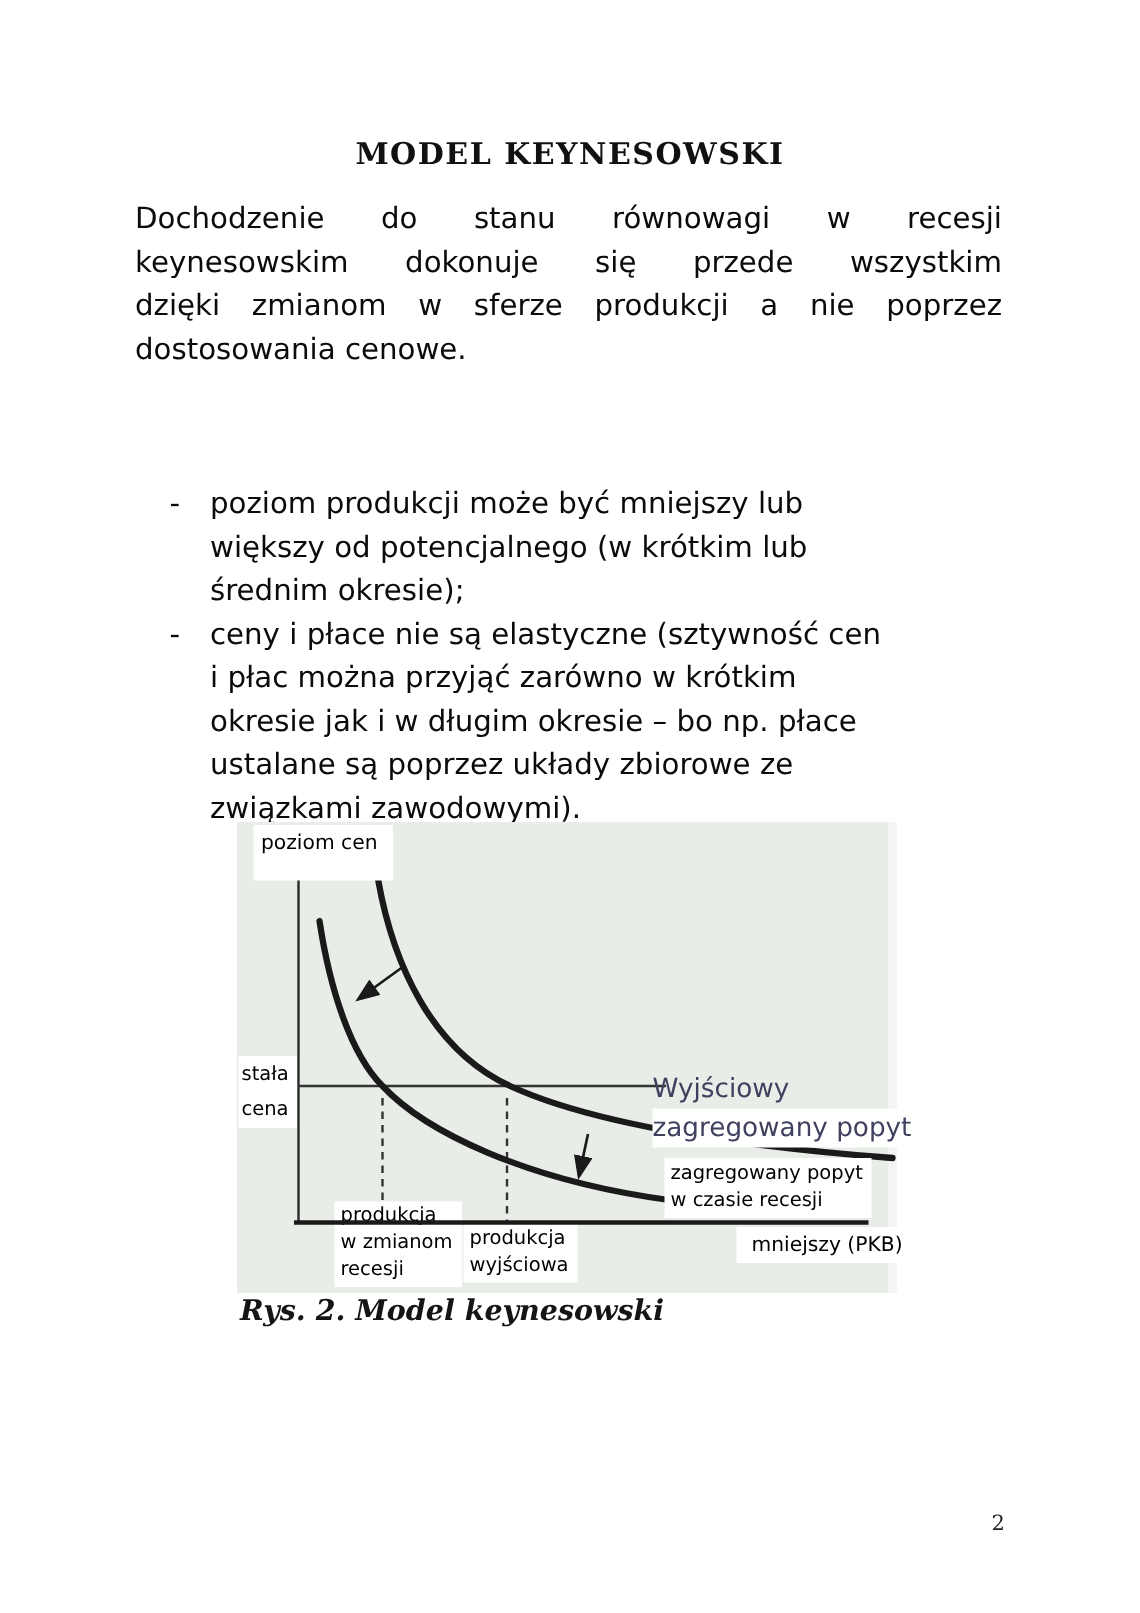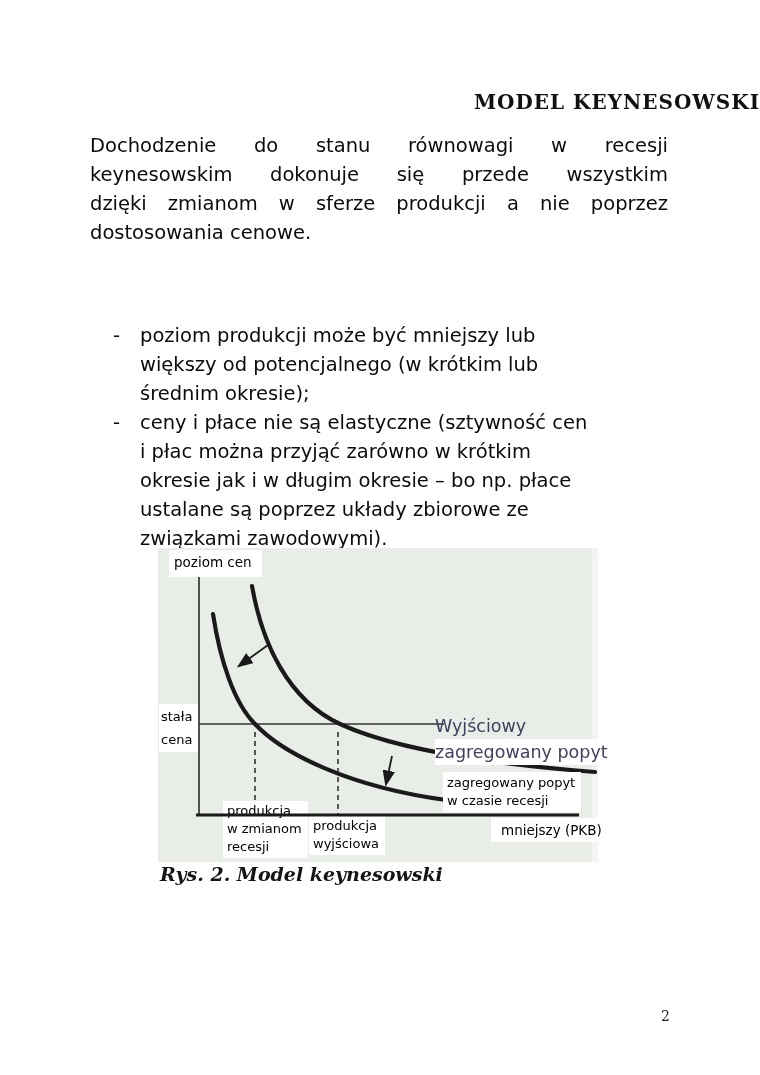--- a/index.html
+++ b/index.html
@@ -4,21 +4,21 @@
 <style>
   * { margin:0; padding:0; box-sizing:border-box; }
   html,body { background:#ffffff; }
   .page {
     position:relative; width:760px; height:1075px;
     background:#ffffff; overflow:hidden;
     font-family:"DejaVu Sans", sans-serif; color:#0b0b0b;
   }
   .doc-title {
     position:absolute; top:90px; left:0; width:760px;
-    text-align:right; font-family:"DejaVu Serif","Liberation Serif",serif;
+    text-align:center; font-family:"DejaVu Serif","Liberation Serif",serif;
     font-weight:bold; font-size:20px; letter-spacing:1px; color:#111;
   }
   .textblock { position:absolute; left:90px; width:578px; font-size:19.5px; line-height:29px; }
   .jline { text-align:justify; text-align-last:justify; text-justify:inter-word; }
   #para1 { top:131px; }
   #para2 { top:264px; }
   #assumption-list { top:321px; }
   .li { position:relative; padding-left:50px; }
   .li .marker { position:absolute; left:23px; top:0; }
 
@@ -28,21 +28,21 @@
     background:#e9ede7; border-right:6px solid #f2f5f1;
   }
   .fig svg { position:absolute; left:0; top:0; width:440px; height:314px; }
   .fig-svg-bottom { z-index:1; }
   .fig-svg-top { z-index:3; pointer-events:none; }
   .flabel {
     position:absolute; z-index:2; background:#ffffff; color:#000;
     font-size:13px; line-height:18px; white-space:nowrap;
   }
   .flabel span { display:block; }
-  #lab-poziom-cen { top:2px; left:11px; padding:3px 10px 6px 5px; font-size:13.5px; }
+  #lab-poziom-cen { top:2px; left:11px; padding:3px 10px 16px 5px; font-size:13.5px; }
   #lab-stala-cena { top:156px; left:1px; width:39px; line-height:23px; padding:1px 2px; }
   #lab-wyjsciowy {
     top:165px; left:277px; background:transparent;
     font-size:17.5px; line-height:26px; color:#3f415f;
   }
   #lab-wyjsciowy .line2 { background:#ffffff; padding:0 4px 0 0; }
   #lab-zagr-recesja { top:224px; left:285px; padding:2px 6px 2px 4px; }
   #lab-prod-recesja { top:253px; left:65px; padding:1px 6px 2px 4px; }
   #lab-prod-wyjsciowa { top:268px; left:151px; padding:1px 6px 2px 4px; }
   #lab-prod-pkb { top:270px; left:333px; padding:3px 10px; font-size:13.5px; }

